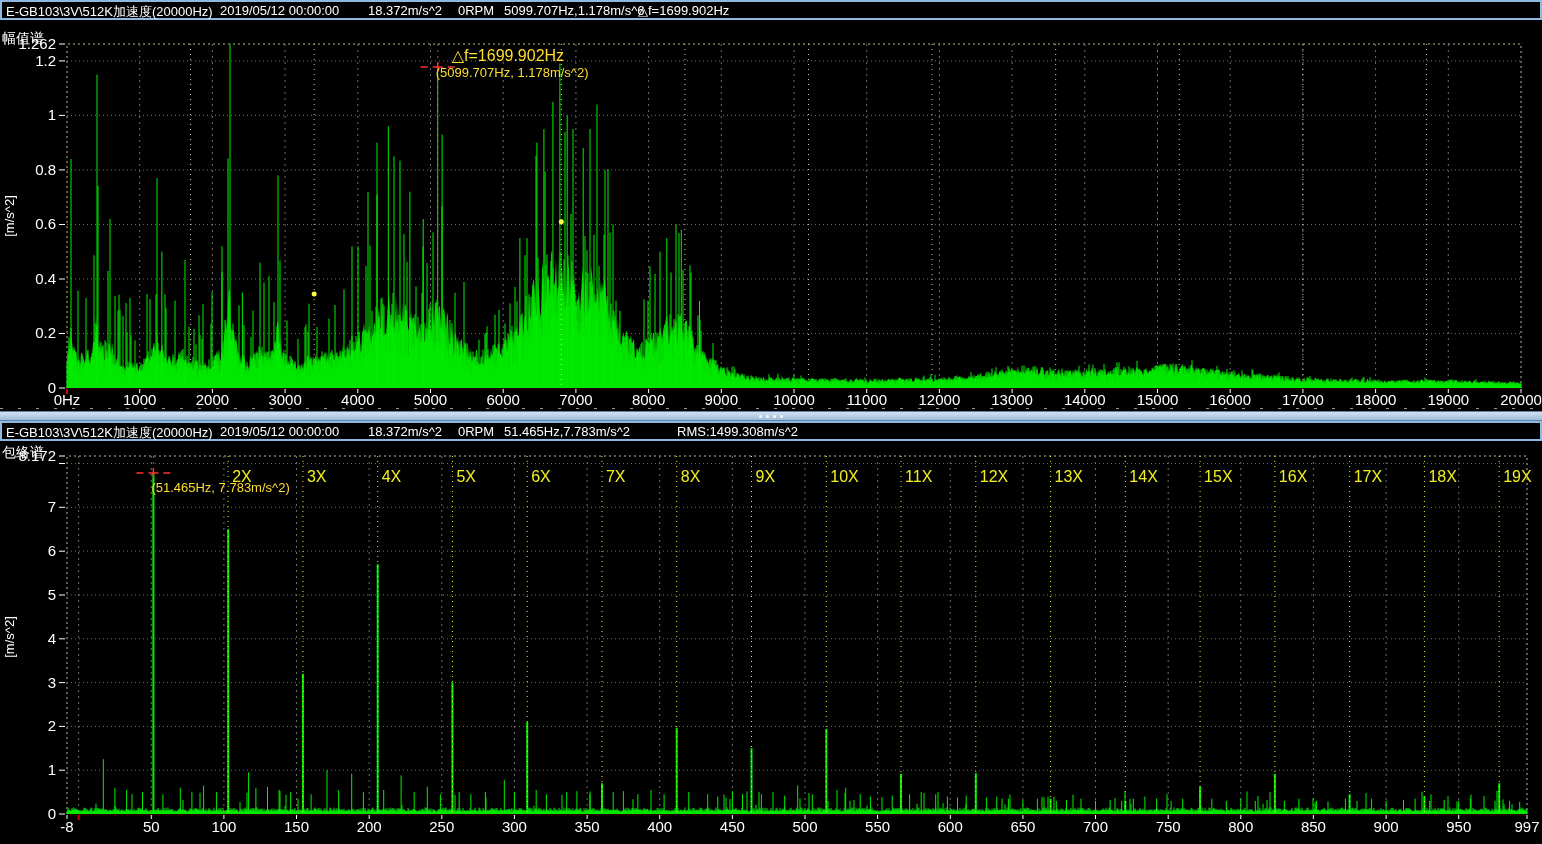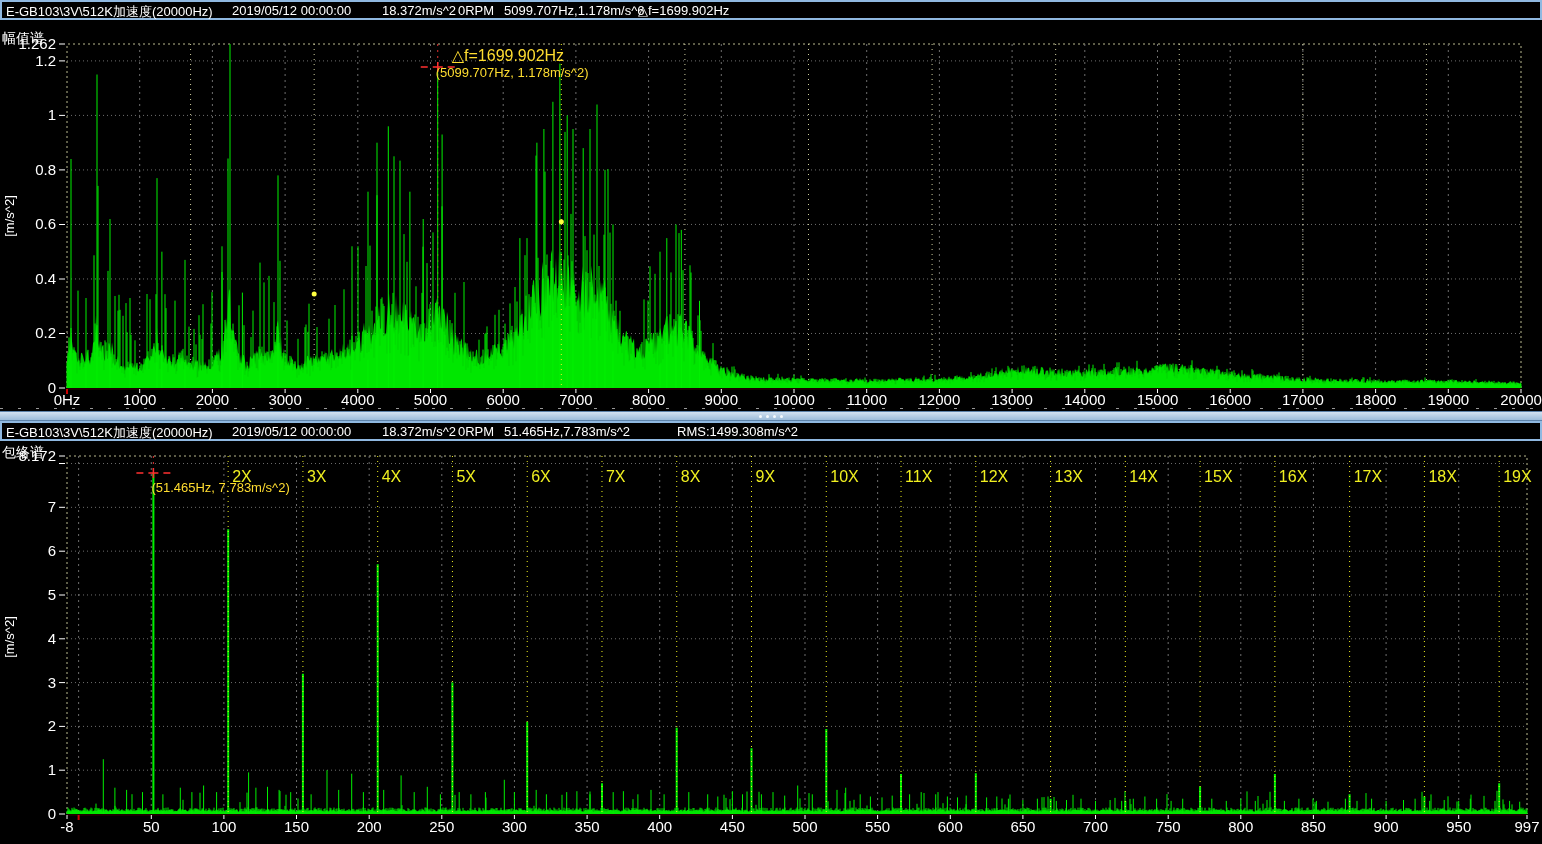--- a/index.html
+++ b/index.html
@@ -3,21 +3,21 @@
 <meta charset="utf-8">
 <style>
   html,body{margin:0;padding:0;background:#000;}
   .app{position:relative;width:1542px;height:844px;background:#000;overflow:hidden;
        font-family:"Liberation Sans",sans-serif;color:#fff;}
   .hdr{position:absolute;left:0;width:1542px;height:20px;background:#000;
        border:2px solid #8fb8e0;box-sizing:border-box;}
   #hdr-top{top:0;}
   #hdr-bottom{top:421px;}
   .hdr span{position:absolute;top:1px;font-size:13px;white-space:pre;color:#fff;}
-  .seg0{left:4px}.seg1{left:230px}.seg2{left:380px}.seg3{left:456px}.seg4{left:502px}
+  .seg0{left:4px}.seg1{left:218px}.seg2{left:366px}.seg3{left:456px}.seg4{left:502px}
   .seg5{left:636px}.seg5b{left:675px}
   .chart-title{position:absolute;font-size:14px;color:#fff;z-index:6;pointer-events:none;}
   #title-top{left:2px;top:24px;margin-top:6px;}
   #title-bottom{left:2px;top:444px;text-align:right;}
   svg.chart{position:absolute;left:0;width:1542px;display:block;}
   #svg-top{top:20px;height:391px;}
   #svg-bottom{top:441px;height:403px;}
   .splitter{position:absolute;left:0;top:411px;width:1542px;height:10px;box-sizing:border-box;
             background:linear-gradient(#d3e2f1,#9cbcda);border-top:1px solid #5d83aa;
             border-bottom:1px solid #5d83aa;z-index:7;}

